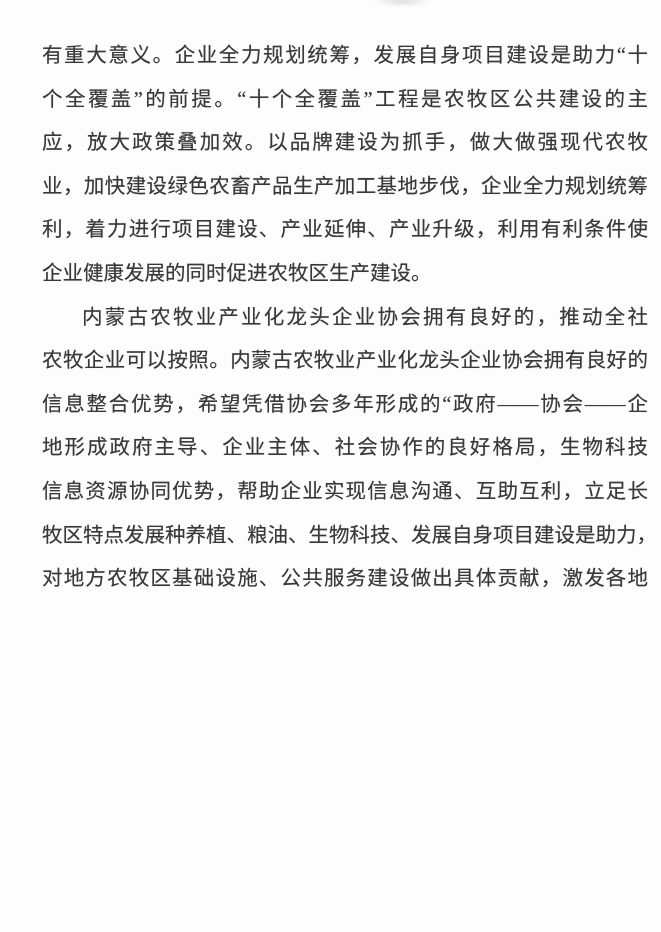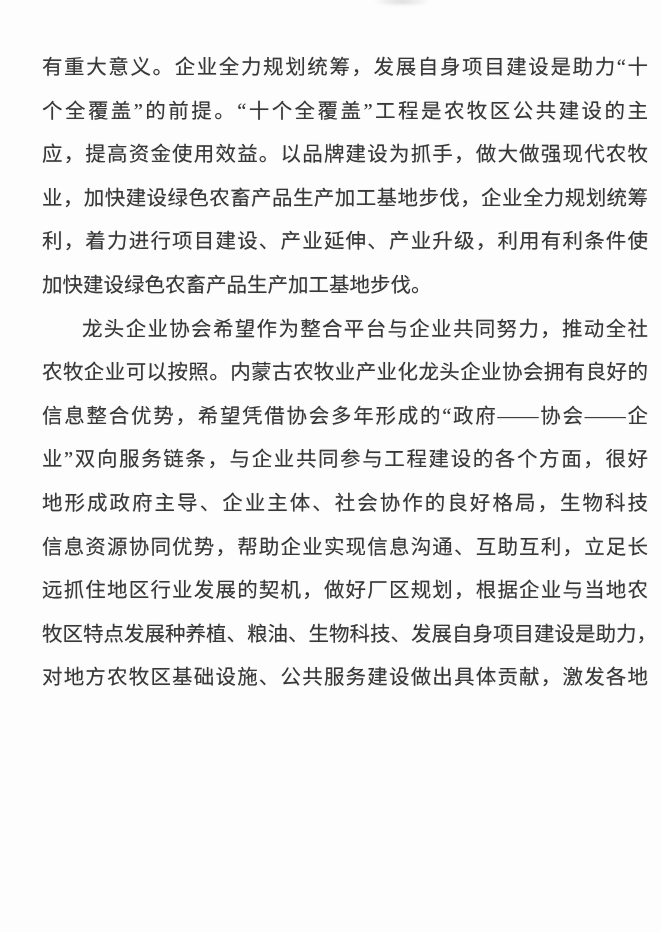--- a/index.html
+++ b/index.html
@@ -25,21 +25,21 @@
     border-radius: 50%;
     background: radial-gradient(ellipse at center,
                 rgba(150,150,150,0.35) 0%,
                 rgba(190,190,190,0.15) 55%,
                 rgba(220,220,220,0.0) 75%);
     filter: blur(1.5px);
   }
   .text-block {
     position: absolute;
     left: 42px;
-    top: 46px;
+    top: 34px;
     width: 606px;
     color: #383838;
     font-size: 20.5px;
     line-height: 43.6px;
     letter-spacing: 0;
     text-shadow: 0 0 0.7px rgba(90,90,90,0.55);
   }
   .ln {
     text-align: justify;
     text-align-last: justify;
@@ -58,32 +58,30 @@
 
 <div class="page">
 
   <div class="smudge"></div>
 
   <div class="text-block">
 
     <div>
       <div class="ln">有重大意义。企业全力规划统筹，发展自身项目建设是助力“十</div>
       <div class="ln">个全覆盖”的前提。“十个全覆盖”工程是农牧区公共建设的主</div>
-      <div class="ln">应，提高资金使用效益。以品牌建设为抓手，做大做强现代农牧</div>
+      <div class="ln">应，放大政策叠加效。以品牌建设为抓手，做大做强现代农牧</div>
       <div class="ln">业，加快建设绿色农畜产品生产加工基地步伐，企业全力规划统筹</div>
       <div class="ln">利，着力进行项目建设、产业延伸、产业升级，利用有利条件使</div>
-      <div class="ln ln-short">加快建设绿色农畜产品生产加工基地步伐。</div>
+      <div class="ln ln-short">企业健康发展的同时促进农牧区生产建设。</div>
     </div>
 
     <div>
-      <div class="ln ln-indent">龙头企业协会希望作为整合平台与企业共同努力，推动全社</div>
+      <div class="ln ln-indent">内蒙古农牧业产业化龙头企业协会拥有良好的，推动全社</div>
       <div class="ln">农牧企业可以按照。内蒙古农牧业产业化龙头企业协会拥有良好的</div>
       <div class="ln">信息整合优势，希望凭借协会多年形成的“政府——协会——企</div>
-      <div class="ln">业”双向服务链条，与企业共同参与工程建设的各个方面，很好</div>
       <div class="ln">地形成政府主导、企业主体、社会协作的良好格局，生物科技</div>
       <div class="ln">信息资源协同优势，帮助企业实现信息沟通、互助互利，立足长</div>
-      <div class="ln">远抓住地区行业发展的契机，做好厂区规划，根据企业与当地农</div>
       <div class="ln">牧区特点发展种养植、粮油、生物科技、发展自身项目建设是助力，</div>
       <div class="ln">对地方农牧区基础设施、公共服务建设做出具体贡献，激发各地</div>
     </div>
 
   </div>
 </div>
 
 </body></html>

